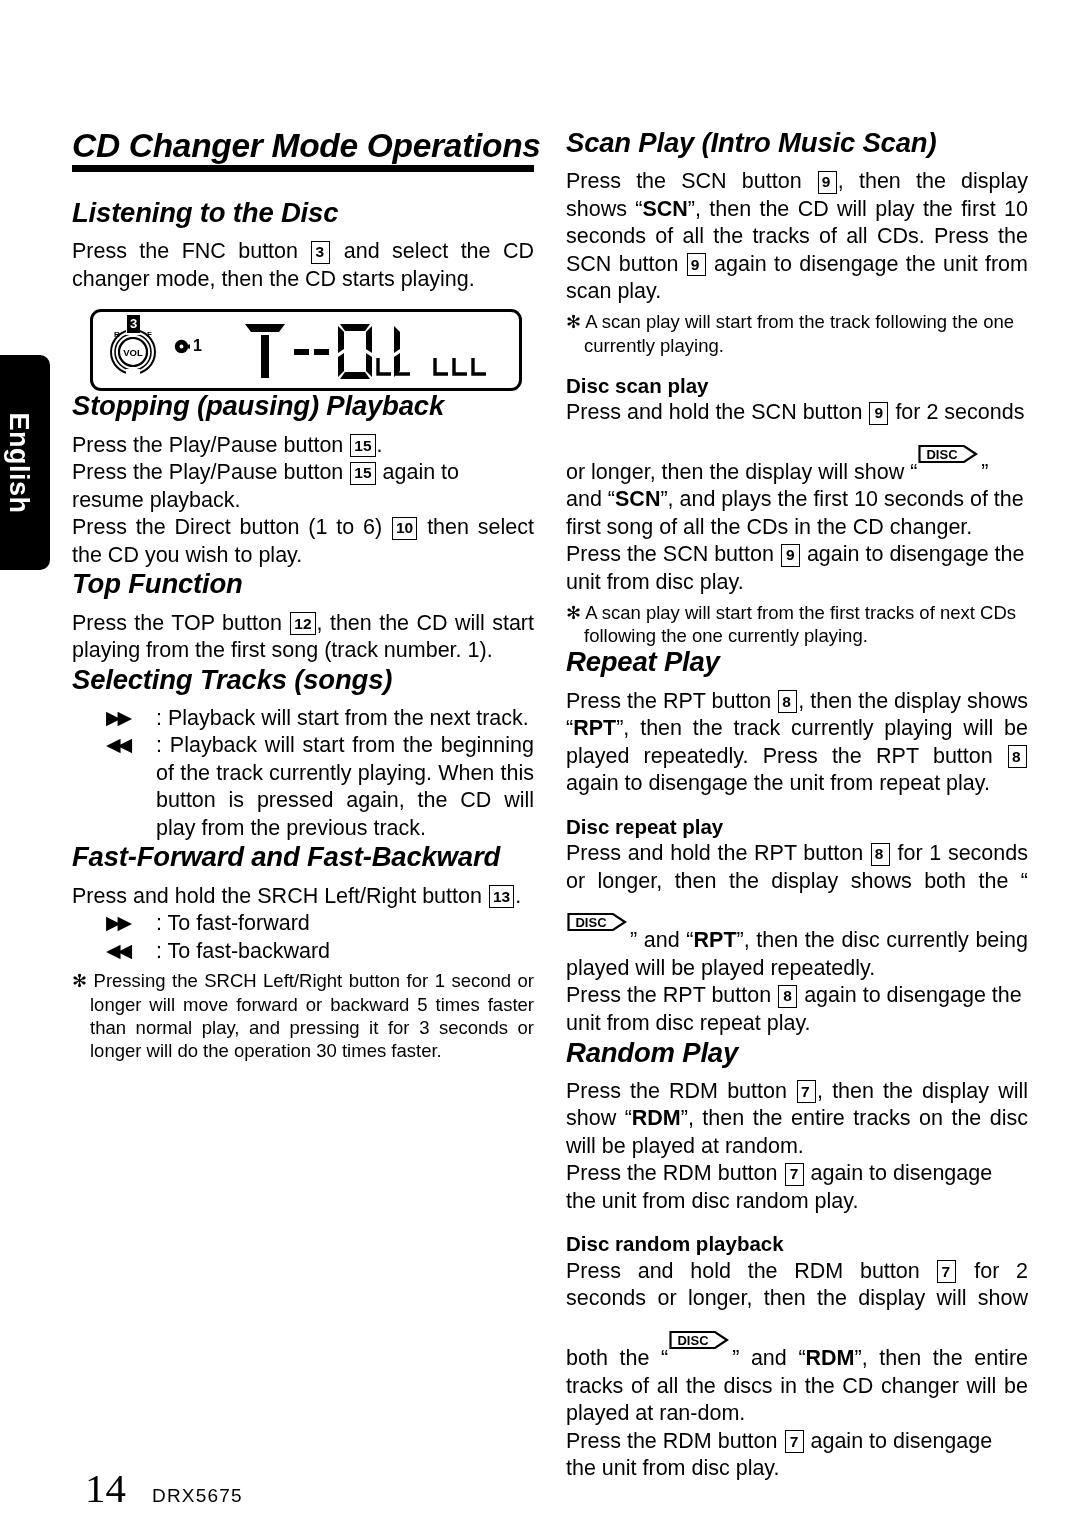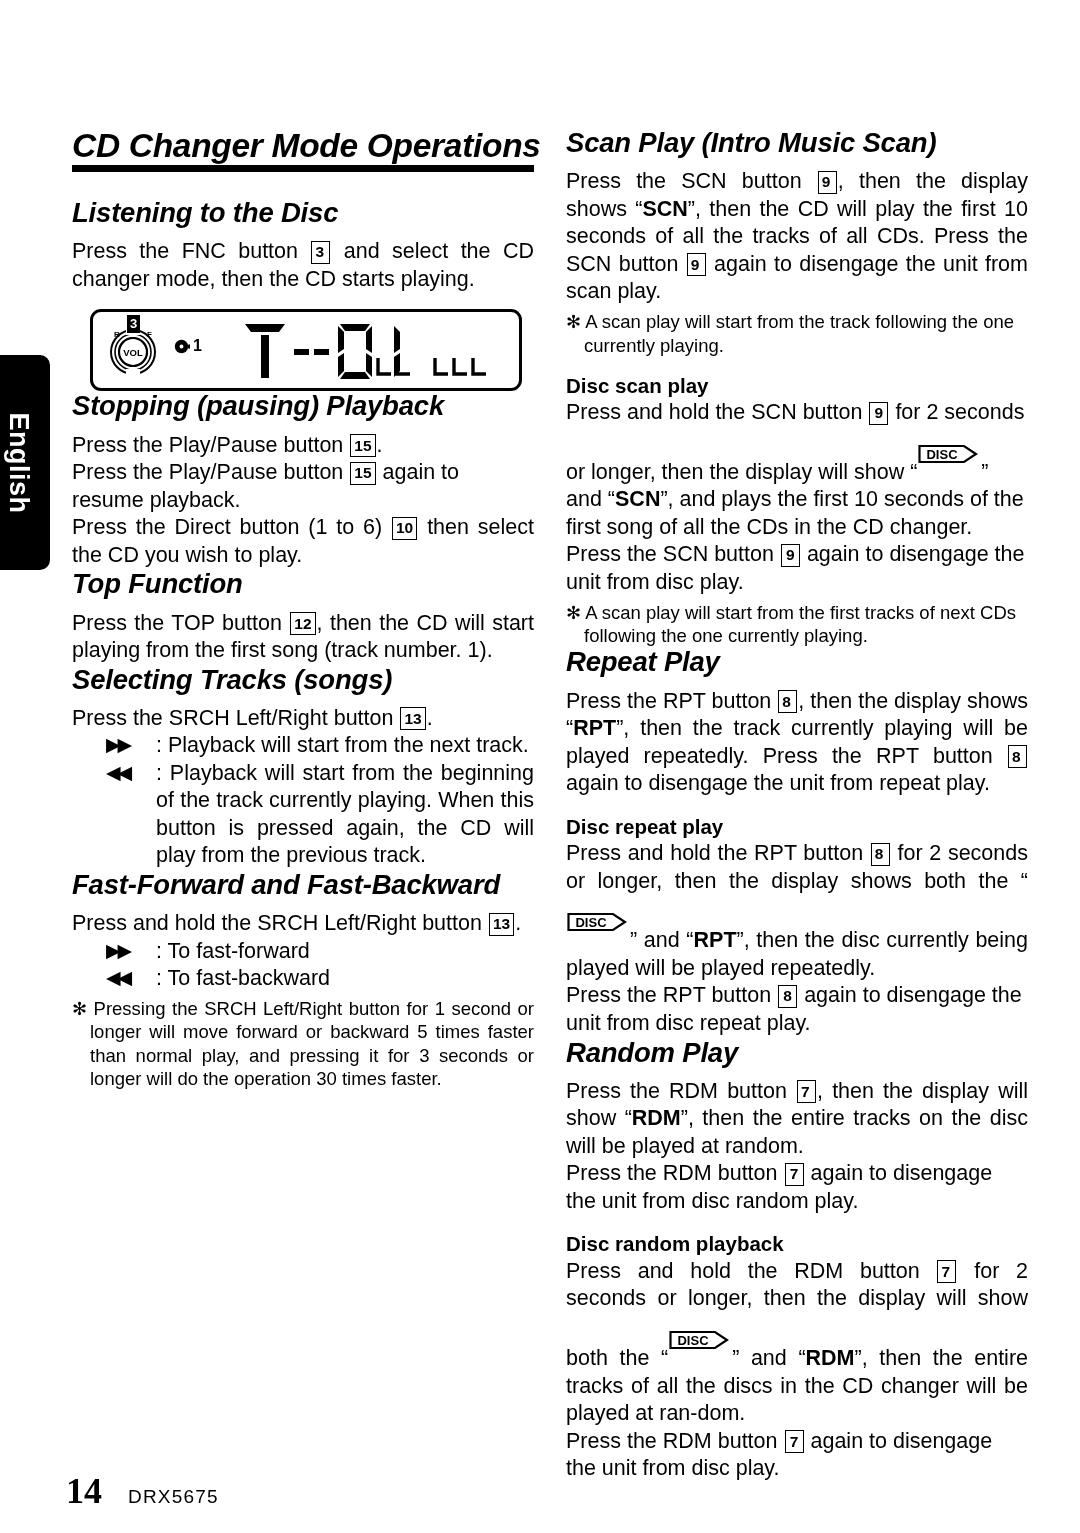--- a/index.html
+++ b/index.html
@@ -202,23 +202,24 @@
   .footer {
     position: absolute;
     left: 66px;
     bottom: 24px;
     display: flex;
     align-items: baseline;
     gap: 26px;
   }
   .footer-page {
     font-family: "Liberation Serif", serif;
-    font-weight: bold;
-    font-size: 36px;
-    line-height: 1;
+    font-weight: normal;
+    font-size: 41px;
+    line-height: 1;
+    margin-left: 19px;
   }
   .footer-model {
     font-size: 19px;
     letter-spacing: 1.2px;
     line-height: 1;
   }
 
   b { font-weight: bold; }
 </style>
 </head>
@@ -295,21 +296,20 @@
     <h2 class="sec sec-gap">Stopping (pausing) Playback</h2>
     <p class="body"><span>Press the Play/Pause button</span> <span class="refbox">15</span><span>.</span></p>
     <p class="body"><span>Press the Play/Pause button</span> <span class="refbox">15</span> <span>again to resume playback.</span></p>
 
     <p class="body just"><span>Press the Direct button (1 to 6)</span> <span class="refbox">10</span> <span>then select the CD you wish to play.</span></p>
 
     <h2 class="sec sec-gap">Top Function</h2>
     <p class="body just"><span>Press the TOP button</span> <span class="refbox">12</span><span>, then the CD will start playing from the first song (track number. 1).</span></p>
 
     <h2 class="sec sec-gap">Selecting Tracks (songs)</h2>
-    <p class="body"><span>Press the SRCH Left/Right button</span> <span class="refbox">13</span><span>.</span></p>
     <div class="arrow-line">
       <span class="arrow-glyph">▶▶</span>
       <span class="arrow-text">: Playback will start from the next track.</span>
     </div>
     <div class="arrow-line">
       <span class="arrow-glyph">◀◀</span>
       <span class="arrow-text just">: Playback will start from the beginning of the track currently playing. When this button is pressed again, the CD will play from the previous track.</span>
     </div>
 
     <h2 class="sec sec-gap">Fast-Forward and Fast-Backward</h2>
@@ -337,21 +337,21 @@
             <path d="M1.5 2 L46 2 L58 10 L46 18 L1.5 18 Z" fill="none" stroke="#000" stroke-width="2.2"></path>
             <text x="24" y="15" font-family="Liberation Sans, sans-serif" font-size="13" font-weight="bold" text-anchor="middle" fill="#000">DISC</text>
           </svg></span><span>” and “</span><b>SCN</b><span>”, and plays the first 10 seconds of the first song of all the CDs in the CD changer.</span></p>
     <p class="body"><span>Press the SCN button</span> <span class="refbox">9</span> <span>again to disengage the unit from disc play.</span></p>
     <p class="note"><span class="ast">✻</span> <span>A scan play will start from the first tracks of next CDs following the one currently playing.</span></p>
 
     <h2 class="sec sec-gap">Repeat Play</h2>
     <p class="body just"><span>Press the RPT button</span> <span class="refbox">8</span><span>, then the display shows “</span><b>RPT</b><span>”, then the track currently playing will be played repeatedly. Press the RPT button</span> <span class="refbox">8</span> <span>again to disengage the unit from repeat play.</span></p>
 
     <h3 class="sub">Disc repeat play</h3>
-    <p class="body just"><span>Press and hold the RPT button</span> <span class="refbox">8</span> <span>for 2 seconds or longer, then the display shows both the “</span><span class="disc-ind"><svg width="62" height="20" viewBox="0 0 62 20">
+    <p class="body just"><span>Press and hold the RPT button</span> <span class="refbox">8</span> <span>for 1 seconds or longer, then the display shows both the “</span><span class="disc-ind"><svg width="62" height="20" viewBox="0 0 62 20">
             <path d="M1.5 2 L46 2 L58 10 L46 18 L1.5 18 Z" fill="none" stroke="#000" stroke-width="2.2"></path>
             <text x="24" y="15" font-family="Liberation Sans, sans-serif" font-size="13" font-weight="bold" text-anchor="middle" fill="#000">DISC</text>
           </svg></span><span>” and “</span><b>RPT</b><span>”, then the disc currently being played will be played repeatedly.</span></p>
     <p class="body"><span>Press the RPT button</span> <span class="refbox">8</span> <span>again to disengage the unit from disc repeat play.</span></p>
 
     <h2 class="sec sec-gap">Random Play</h2>
     <p class="body just"><span>Press the RDM button</span> <span class="refbox">7</span><span>, then the display will show “</span><b>RDM</b><span>”, then the entire tracks on the disc will be played at random.</span></p>
     <p class="body"><span>Press the RDM button</span> <span class="refbox">7</span> <span>again to disengage the unit from disc random play.</span></p>
 
     <h3 class="sub">Disc random playback</h3>

